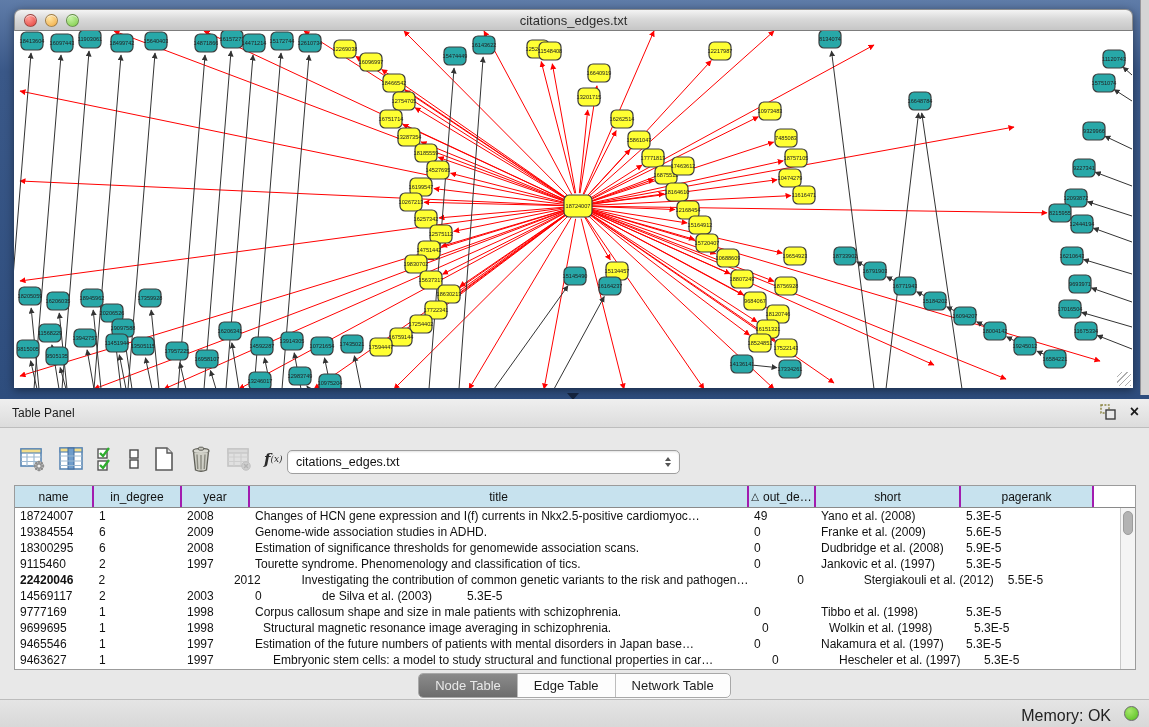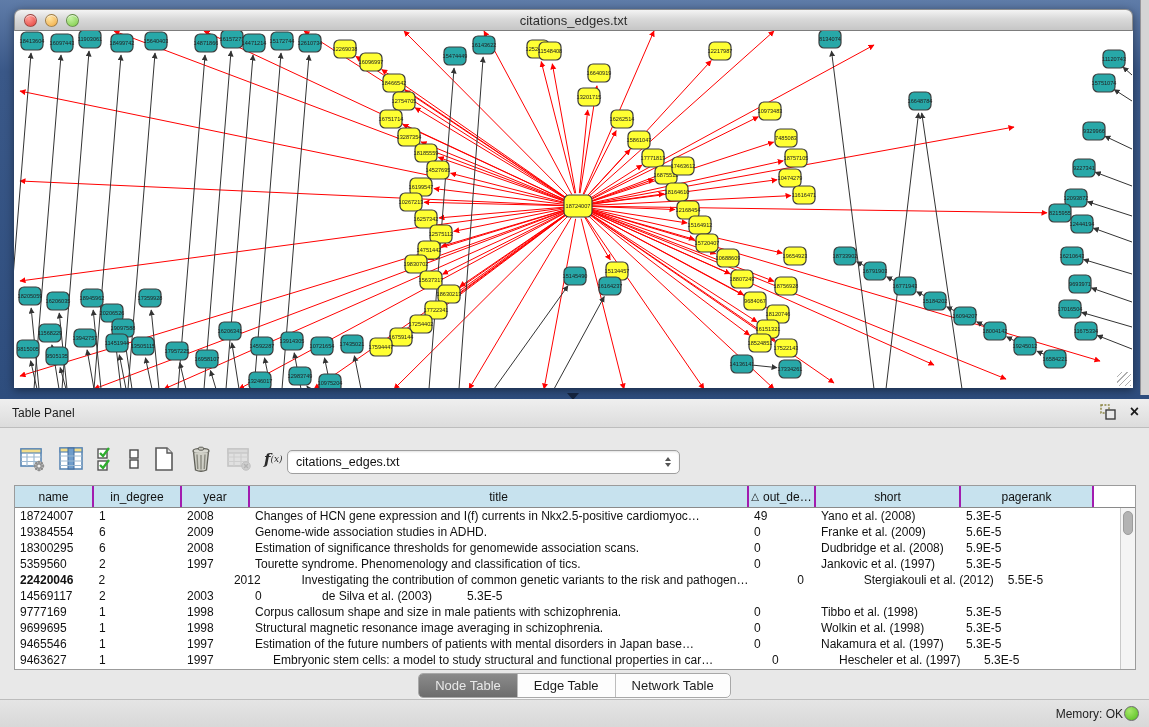--- a/index.html
+++ b/index.html
@@ -72,21 +72,21 @@
   .tabs { position:absolute; left:0; right:0; top:274px; display:flex; justify-content:center; }
   .seg { display:flex; border:1px solid #a8a8a8; border-radius:5px; overflow:hidden;
          background:#fdfdfd; box-shadow:0 1px 1px rgba(255,255,255,.8); }
   .seg-item { font-size:13px; color:#1c1c1c; padding:4px 16px; border-right:1px solid #bdbdbd; cursor:default; }
   .seg-item:last-child { border-right:none; }
   .seg-item.active { background:linear-gradient(180deg,#8b8b8b,#6d6d6d); color:#e9e9e9; }
 
   
   .statusbar { position:absolute; left:0; top:300px; width:1149px; height:28px;
                background:linear-gradient(180deg,#e5e5e5,#d8d8d8); border-top:1px solid #bcbcbc; }
-  .memory { position:absolute; right:26px; top:7px; font-size:12px; color:#222; }
+  .memory { position:absolute; right:38px; top:7px; font-size:16px; color:#222; }
   .mem-dot { position:absolute; right:10px; top:6px; width:15px; height:15px; border-radius:50%;
              background:radial-gradient(circle at 35% 30%, #a6e86a, #54bd1d); border:1px solid #6a6a6a; }
 </style>
 </head>
 <body>
 
 <div class="app">
 
   <div class="desktop">
     <div class="behind-strip"></div>
@@ -816,21 +816,21 @@
           <div class="tr">
             <div class="td" style="width: 79px;">18300295</div>
             <div class="td" style="width: 88px;">6</div>
             <div class="td" style="width: 68px;">2008</div>
             <div class="td" style="width: 499px;">Estimation of significance thresholds for genomewide association scans.</div>
             <div class="td" style="width: 67px;">0</div>
             <div class="td" style="width: 145px;">Dudbridge et al. (2008)</div>
             <div class="td" style="width: 133px;">5.9E-5</div>
           </div>
           <div class="tr">
-            <div class="td" style="width: 79px;">5359560</div>
+            <div class="td" style="width: 79px;">9115460</div>
             <div class="td" style="width: 88px;">2</div>
             <div class="td" style="width: 68px;">1997</div>
             <div class="td" style="width: 499px;">Tourette syndrome. Phenomenology and classification of tics.</div>
             <div class="td" style="width: 67px;">0</div>
             <div class="td" style="width: 145px;">Jankovic et al. (1997)</div>
             <div class="td" style="width: 133px;">5.3E-5</div>
           </div>
           <div class="tr">
             <div class="td" style="width: 79px; font-weight: bold;">22420046</div>
             <div class="td" style="width: 88px;">2</div>
@@ -854,21 +854,21 @@
             <div class="td" style="width: 68px;">1998</div>
             <div class="td" style="width: 499px;">Corpus callosum shape and size in male patients with schizophrenia.</div>
             <div class="td" style="width: 67px;">0</div>
             <div class="td" style="width: 145px;">Tibbo et al. (1998)</div>
             <div class="td" style="width: 133px;">5.3E-5</div>
           </div>
           <div class="tr">
             <div class="td" style="width: 79px;">9699695</div>
             <div class="td" style="width: 88px;">1</div>
             <div class="td" style="width: 68px;">1998</div>
-            <div class="td" style="width: 499px;">Structural magnetic resonance image averaging in schizophrenia.</div>
+            <div class="td" style="width: 499px; margin-left: 8px;">Structural magnetic resonance image averaging in schizophrenia.</div>
             <div class="td" style="width: 67px;">0</div>
             <div class="td" style="width: 145px;">Wolkin et al. (1998)</div>
             <div class="td" style="width: 133px;">5.3E-5</div>
           </div>
           <div class="tr">
             <div class="td" style="width: 79px;">9465546</div>
             <div class="td" style="width: 88px;">1</div>
             <div class="td" style="width: 68px;">1997</div>
             <div class="td" style="width: 499px;">Estimation of the future numbers of patients with mental disorders in Japan base…</div>
             <div class="td" style="width: 67px;">0</div>

